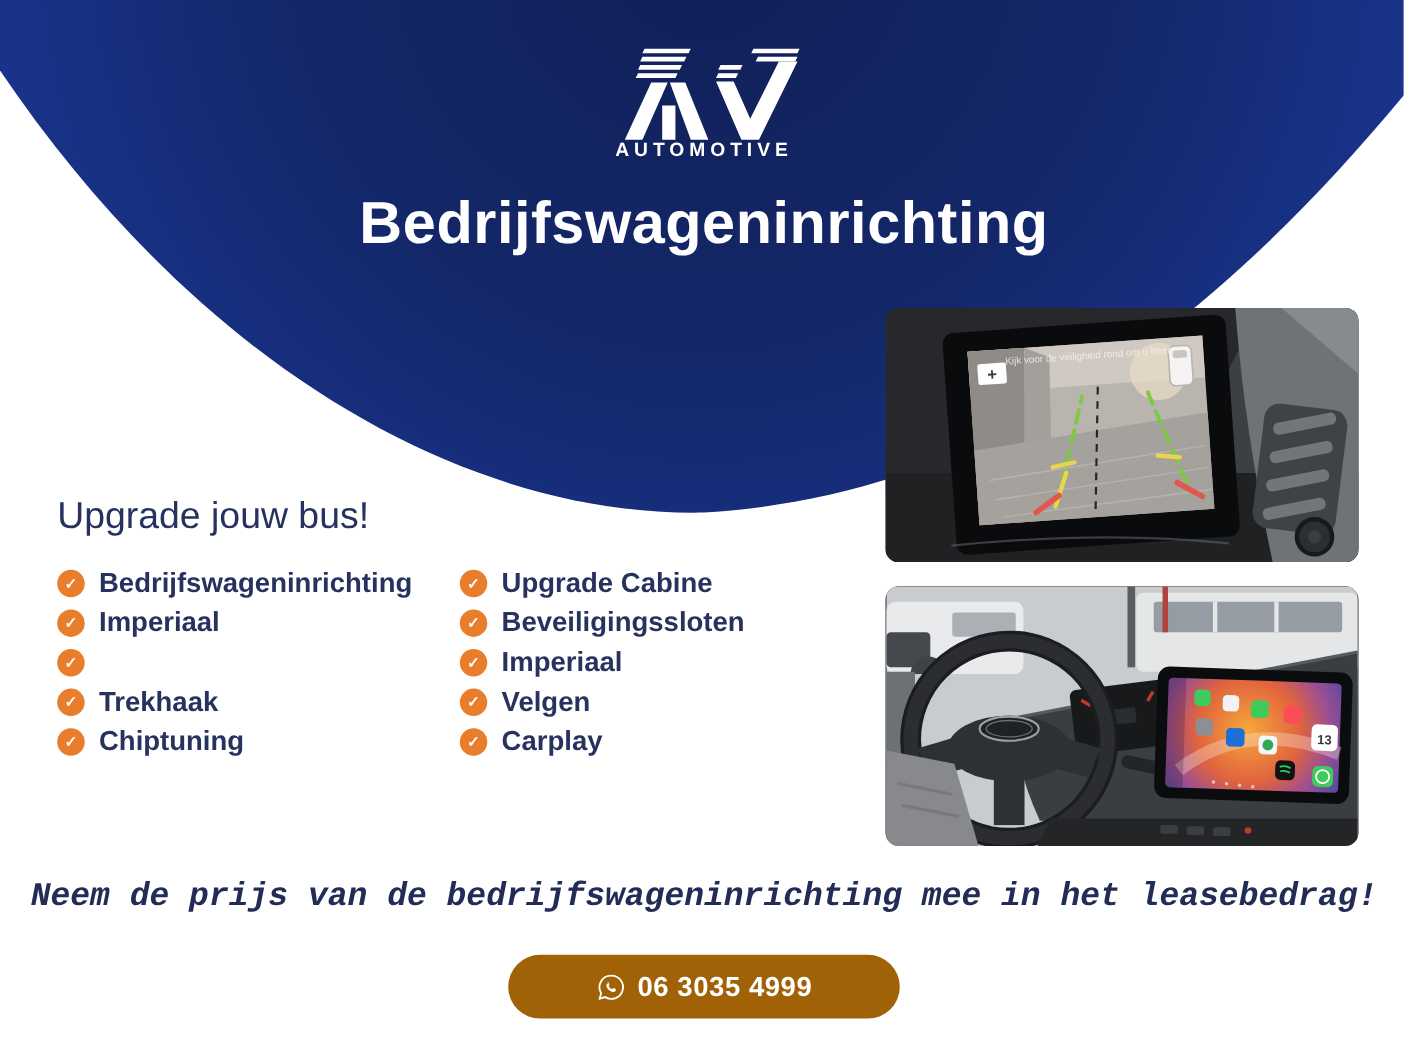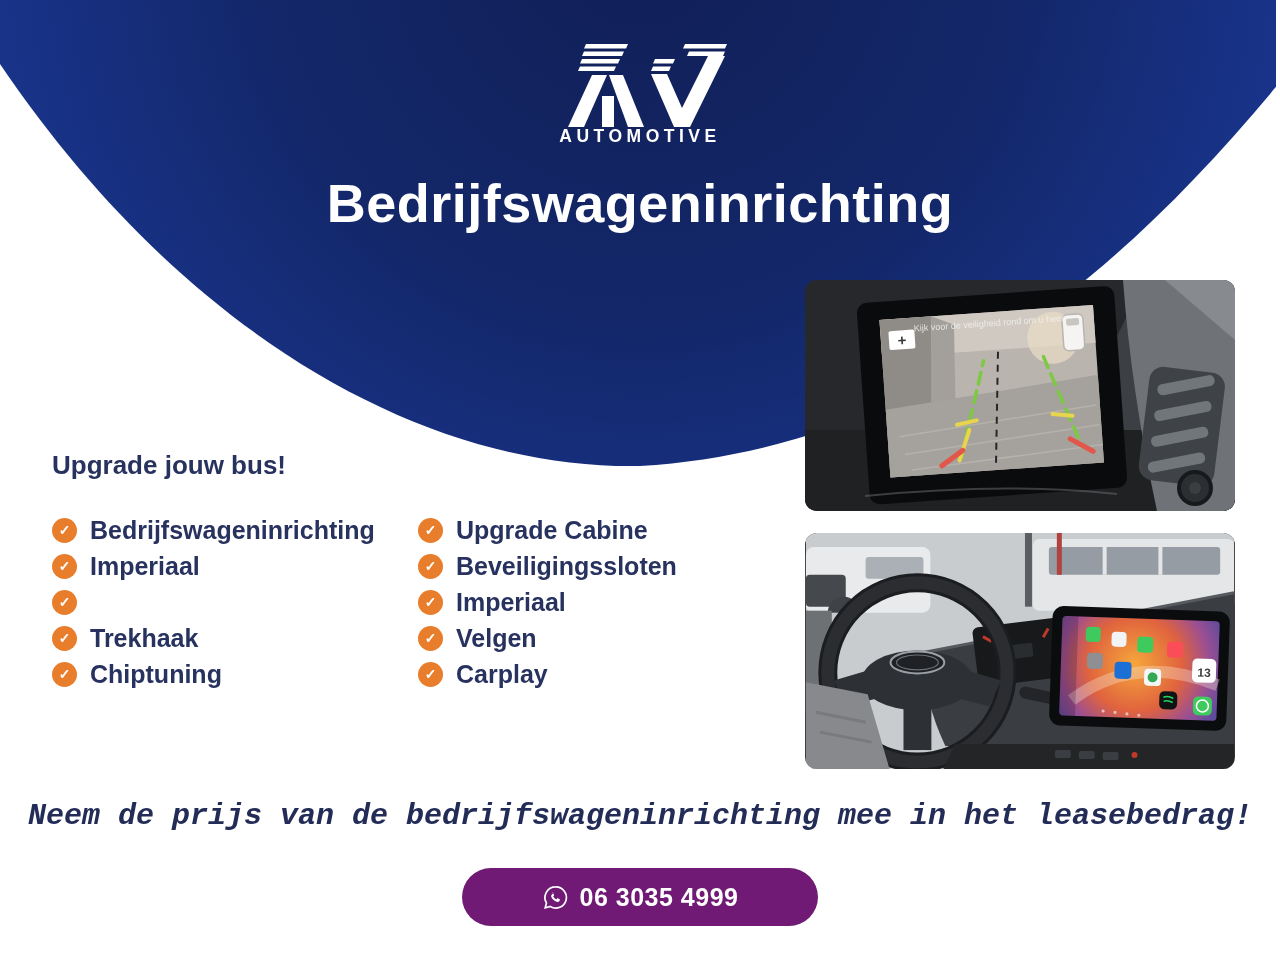--- a/index.html
+++ b/index.html
@@ -8,41 +8,41 @@
   .abs{position:absolute;}
 
   
   .hero-curve{left:0;top:0;width:1280px;height:470px;pointer-events:none;}
   .brand-sub{left:0;top:126px;width:1280px;text-align:center;color:#fff;
              font-size:17.5px;font-weight:bold;letter-spacing:4.5px;}
   .page-title{left:0;top:172px;width:1280px;text-align:center;color:#ffffff;
               font-size:54px;font-weight:bold;letter-spacing:.5px;}
 
   
-  .upgrade-heading{left:52px;top:450px;font-size:26px;font-weight:bold;color:#27325f;}
+  .upgrade-heading{left:52px;top:450px;font-size:34px;font-weight:normal;color:#27325f;}
   .check-col{top:512px;}
   .check-col.c1{left:52px;}
   .check-col.c2{left:418px;}
   .check-row{display:flex;align-items:center;height:36px;}
   .check-badge{width:25px;height:25px;border-radius:50%;background:#e87d2b;flex:0 0 25px;
                display:flex;align-items:center;justify-content:center;margin-right:13px;
                color:#fff;font-size:14px;font-weight:bold;line-height:1;}
   .check-label{font-size:25px;font-weight:bold;color:#27325f;white-space:nowrap;}
 
   
   .photo{border-radius:12px;overflow:hidden;background:#2a2c2e;}
   .photo svg{display:block;}
   .photo1{left:805px;top:280px;width:430px;height:231px;}
   .photo2{left:805px;top:533px;width:430px;height:236px;}
 
   
   .tagline{left:0;top:799px;width:1280px;text-align:center;color:#222c56;
            font-size:30px;font-weight:bold;font-style:italic;font-family:Liberation Mono, monospace;}
   .phone-button{left:462px;top:868px;width:356px;height:58px;border-radius:29px;
-                background:#701a75;display:flex;align-items:center;justify-content:center;
+                background:#a16207;display:flex;align-items:center;justify-content:center;
                 gap:11px;cursor:pointer;border:none;}
   .phone-button span{color:#ffffff;font-size:25px;font-weight:bold;letter-spacing:.5px;}
 </style>
 </head>
 <body>
 
 <div class="page">
 
   <svg class="abs hero-curve" viewBox="0 0 1280 470" width="1280" height="470" aria-hidden="true">
     <defs>

